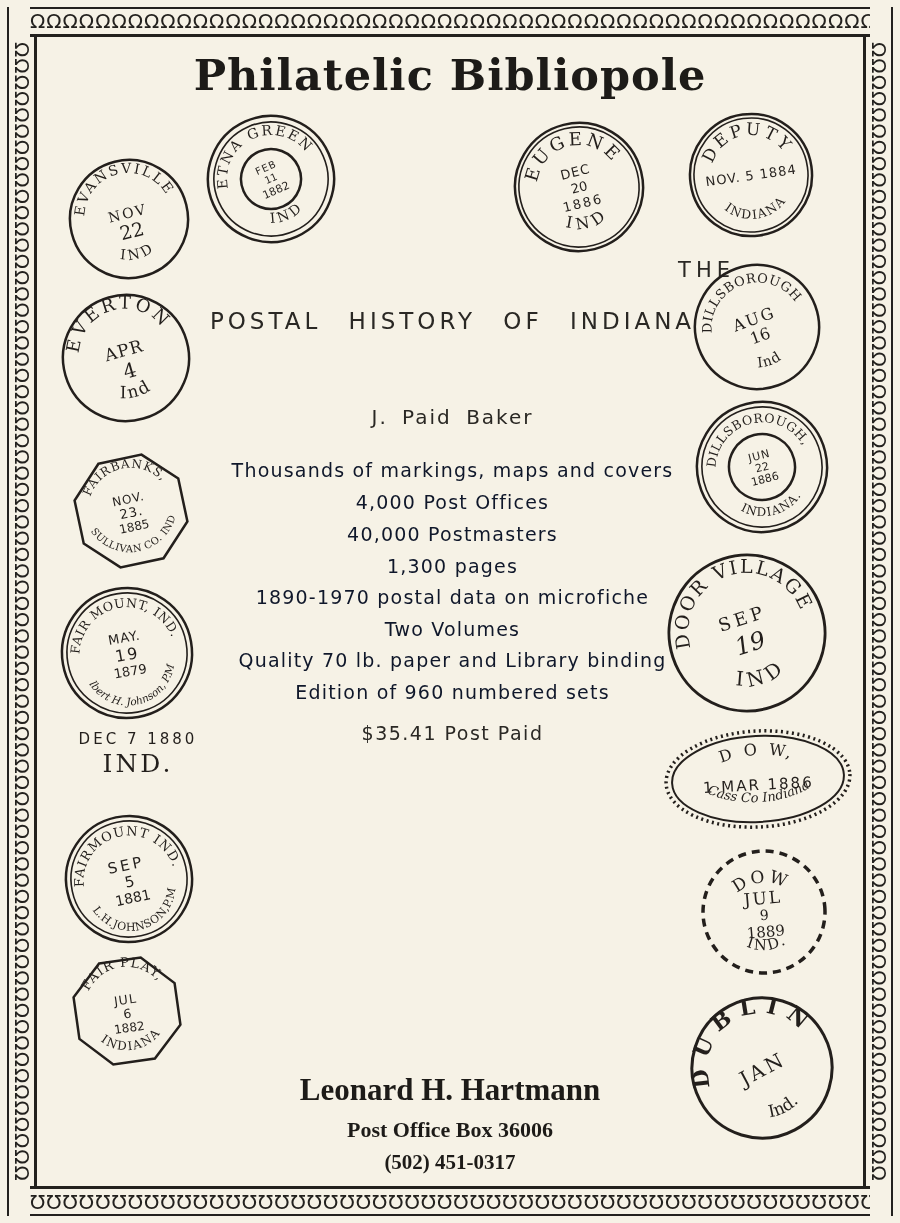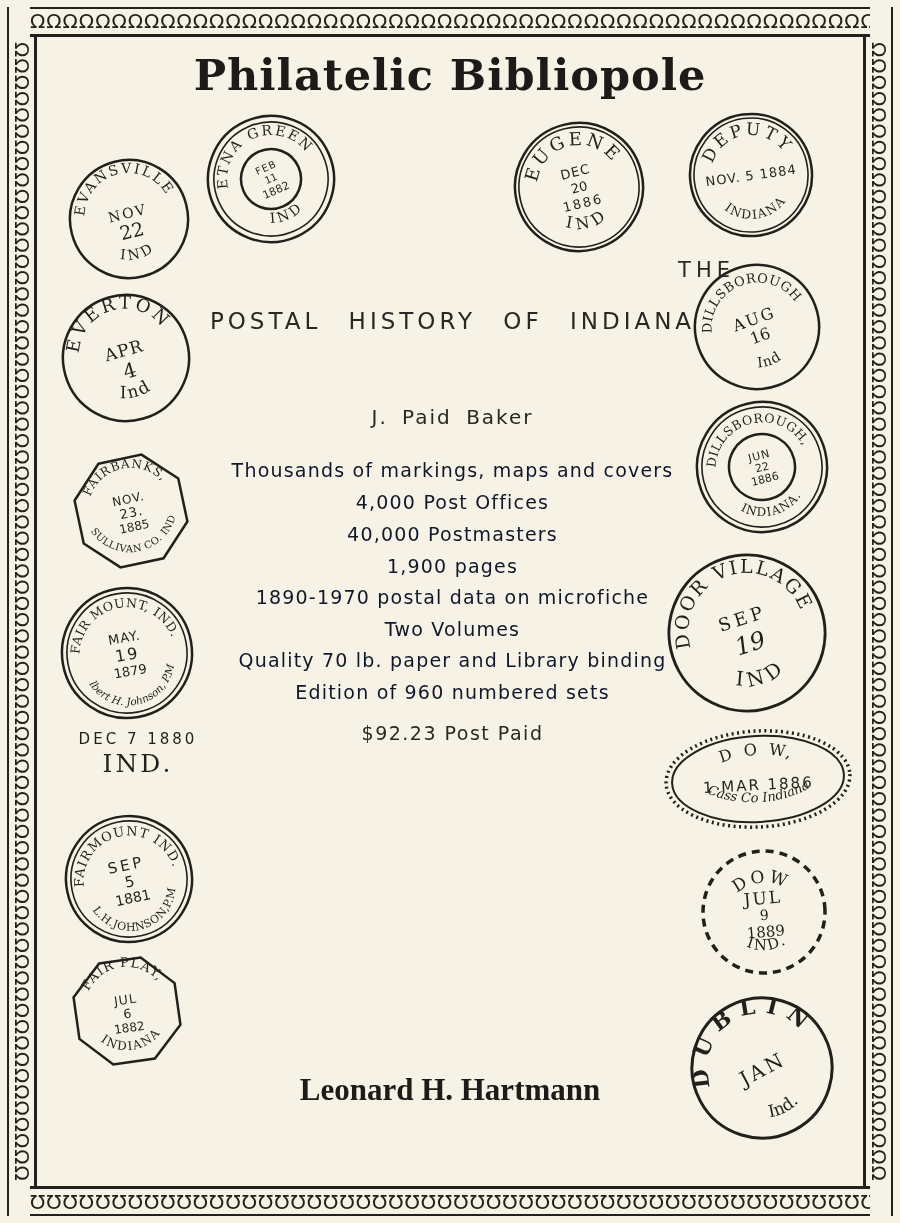--- a/index.html
+++ b/index.html
@@ -70,30 +70,32 @@
 
   <div class="abs title">Philatelic Bibliopole</div>
 
   <div class="abs ctr t-the">THE</div>
   <div class="abs ctr t-book">POSTAL HISTORY OF INDIANA</div>
   <div class="abs ctr t-author">J. Paid Baker</div>
 
   <div class="abs feat" style="top:459px">Thousands of markings, maps and covers</div>
   <div class="abs feat" style="top:491px">4,000 Post Offices</div>
   <div class="abs feat" style="top:523px">40,000 Postmasters</div>
-  <div class="abs feat" style="top:555px">1,900 pages</div>
+  <div class="abs feat" style="top:555px">1,300 pages</div>
   <div class="abs feat" style="top:586px">1890-1970 postal data on microfiche</div>
   <div class="abs feat" style="top:618px">Two Volumes</div>
   <div class="abs feat" style="top:649px">Quality 70 lb. paper and Library binding</div>
   <div class="abs feat" style="top:681px">Edition of 960 numbered sets</div>
-  <div class="abs ctr t-price">$92.23 Post Paid</div>
+  <div class="abs ctr t-price">$35.41 Post Paid</div>
 
   <div class="abs f-name">Leonard H. Hartmann</div>
   <div class="abs f-row">
+    <span>Post Office Box 36006</span>
   </div>
+  <div class="abs f-phone">(502) 451-0317</div>
 
   <svg class="stamp" style="left:66px;top:156px;transform:rotate(-14deg)" width="126" height="126" viewBox="0 0 126 126">
     <circle class="ring" cx="63" cy="63" r="59"></circle>
     <path id="p1t" class="guide" d="M 21,74 A 44,44 0 1 1 105,74"></path>
     <path id="p1b" class="guide" d="M 27,84 A 43,43 0 0 0 99,84"></path>
     <text font-size="14" letter-spacing="2"><textPath href="#p1t" startOffset="50%" text-anchor="middle">EVANSVILLE</textPath></text>
     <text x="63" y="62" text-anchor="middle" font-size="14" letter-spacing="2">NOV</text>
     <text x="63" y="82" text-anchor="middle" font-size="19">22</text>
     <text font-size="14" letter-spacing="3"><textPath href="#p1b" startOffset="50%" text-anchor="middle">IND</textPath></text>
   </svg>

